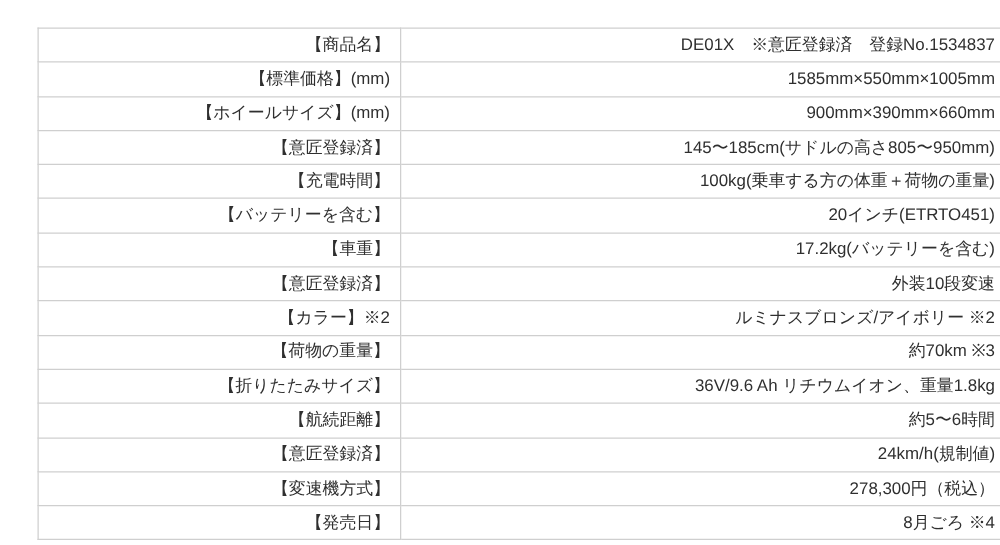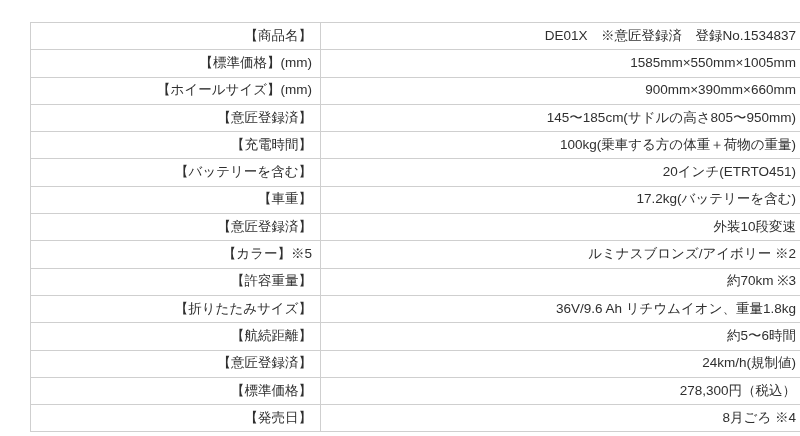--- a/index.html
+++ b/index.html
@@ -80,41 +80,41 @@
       </tr>
       <tr>
         <td class="label">【車重】</td>
         <td class="value">17.2kg(バッテリーを含む)</td>
       </tr>
       <tr>
         <td class="label">【意匠登録済】</td>
         <td class="value">外装10段変速</td>
       </tr>
       <tr>
-        <td class="label">【カラー】※5</td>
+        <td class="label">【カラー】※2</td>
         <td class="value">ルミナスブロンズ/アイボリー ※2</td>
       </tr>
       <tr>
-        <td class="label">【許容重量】</td>
+        <td class="label">【荷物の重量】</td>
         <td class="value">約70km ※3</td>
       </tr>
       <tr>
         <td class="label">【折りたたみサイズ】</td>
         <td class="value">36V/9.6 Ah リチウムイオン、重量1.8kg</td>
       </tr>
       <tr>
         <td class="label">【航続距離】</td>
         <td class="value">約5〜6時間</td>
       </tr>
       <tr>
         <td class="label">【意匠登録済】</td>
         <td class="value">24km/h(規制値)</td>
       </tr>
       <tr>
-        <td class="label">【標準価格】</td>
+        <td class="label">【変速機方式】</td>
         <td class="value">278,300円（税込）</td>
       </tr>
       <tr>
         <td class="label">【発売日】</td>
         <td class="value">8月ごろ ※4</td>
       </tr>
     </tbody>
   </table>
 </div>
 

